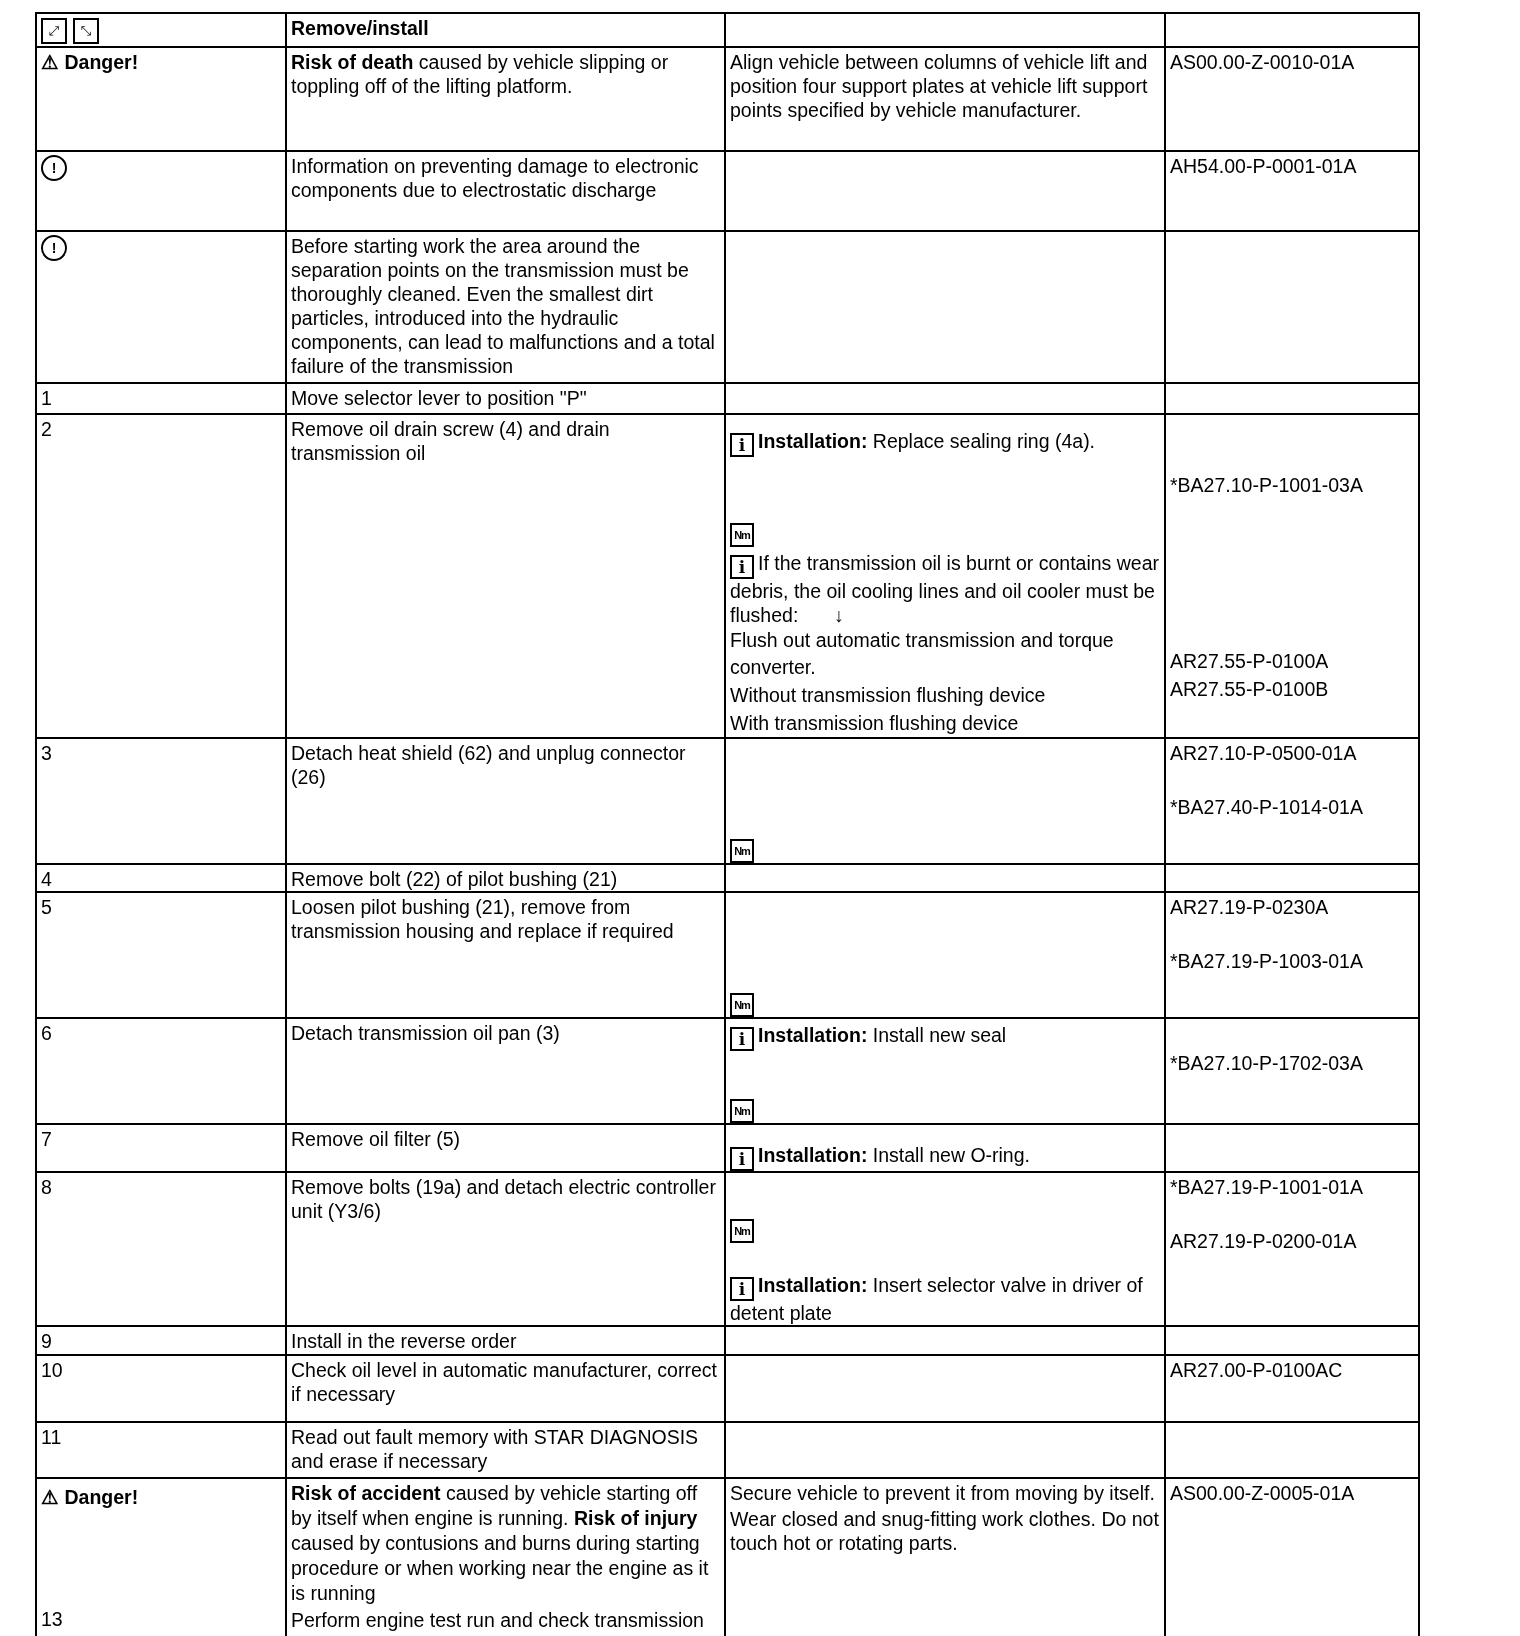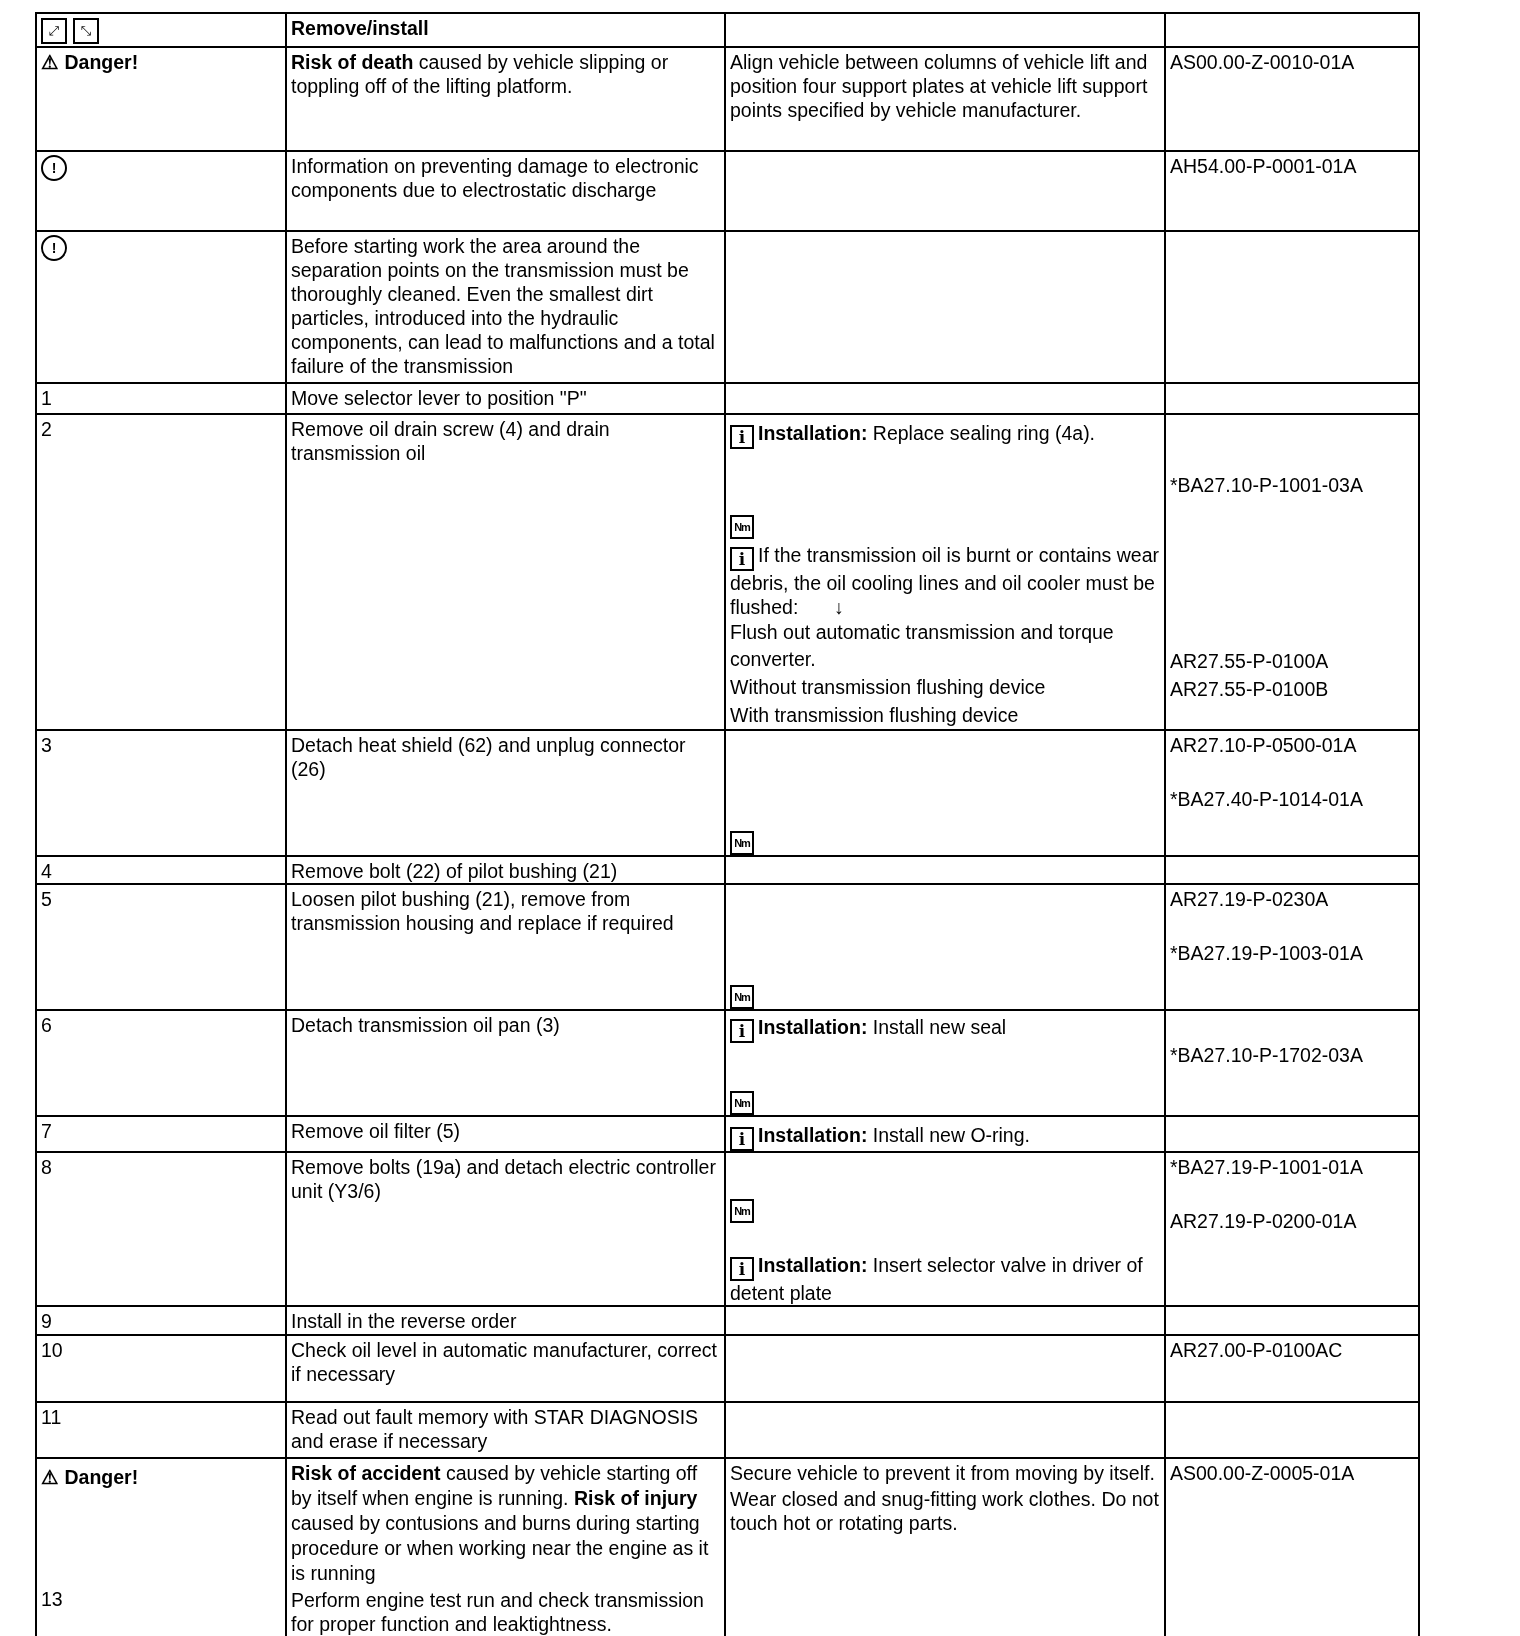--- a/index.html
+++ b/index.html
@@ -81,21 +81,21 @@
     <td>1</td>
     <td>Move selector lever to position "P"</td>
     <td></td>
     <td></td>
   </tr>
 
   <tr style="height:285px">
     <td>2</td>
     <td>Remove oil drain screw (4) and drain transmission oil</td>
     <td>
-      <span class="line" style="margin-top:4px"><span class="icon-box info-icon">i</span><span class="b">Installation:</span><span> Replace sealing ring (4a).</span></span>
+      <span class="line" style="margin-top:12px"><span class="icon-box info-icon">i</span><span class="b">Installation:</span><span> Replace sealing ring (4a).</span></span>
       <span class="gap" style="height:22px"></span>
       <span class="line"><span class="icon-box nm-icon">Nm</span></span>
       <span class="gap" style="height:4px"></span>
       <span class="line"><span class="icon-box info-icon">i</span><span>If the transmission oil is burnt or contains wear debris, the oil cooling lines and oil cooler must be flushed:</span><span class="arrow">↓</span></span>
       <span class="line" style="line-height:27px">Flush out automatic transmission and torque converter.</span>
       <span class="line" style="line-height:28px">Without transmission flushing device</span>
       <span class="line" style="line-height:28px">With transmission flushing device</span>
     </td>
     <td>
       <span class="gap" style="height:56px"></span>
@@ -152,21 +152,21 @@
     <td>
       <span class="gap" style="height:30px"></span>
       <span class="line">*BA27.10-P-1702-03A</span>
     </td>
   </tr>
 
   <tr style="height:34px">
     <td>7</td>
     <td>Remove oil filter (5)</td>
     <td>
-      <span class="line" style="margin-top:4px"><span class="icon-box info-icon">i</span><span class="b">Installation:</span><span> Install new O-ring.</span></span>
+      <span class="line" style="margin-top:16px"><span class="icon-box info-icon">i</span><span class="b">Installation:</span><span> Install new O-ring.</span></span>
     </td>
     <td></td>
   </tr>
 
   <tr style="height:116px">
     <td>8</td>
     <td>Remove bolts (19a) and detach electric controller unit (Y3/6)</td>
     <td>
       <span class="line"><span class="icon-box nm-icon">Nm</span></span>
       <span class="gap" style="height:30px"></span>

